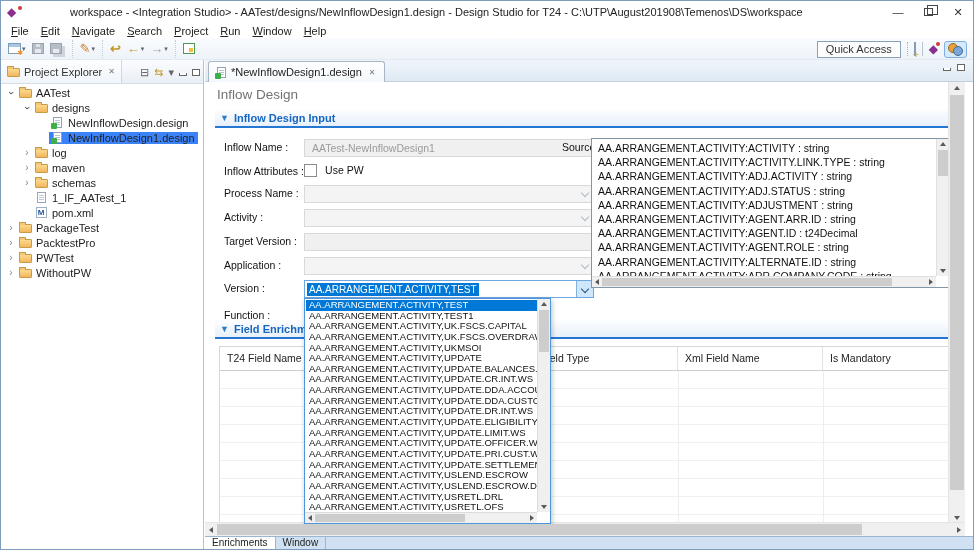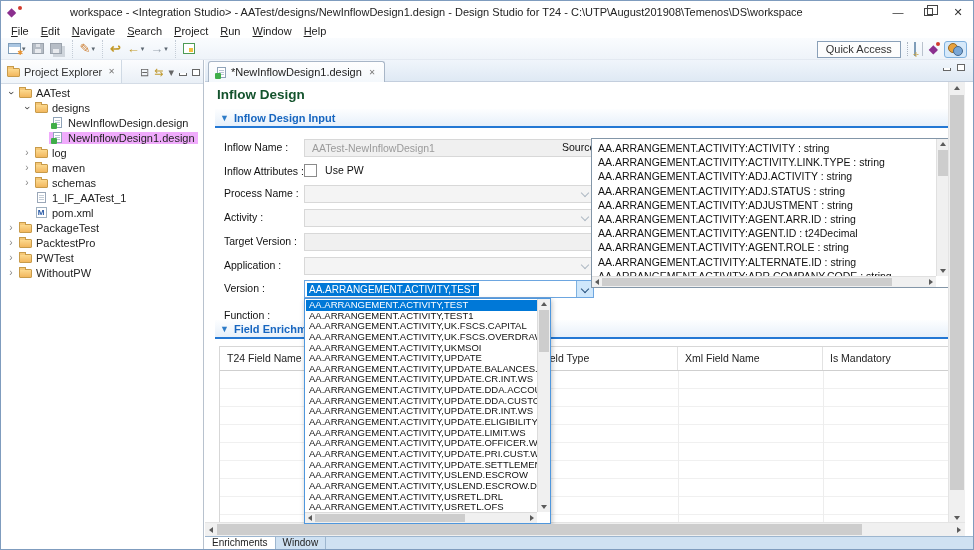--- a/index.html
+++ b/index.html
@@ -69,40 +69,40 @@
   .wmin { width:8px; height:3px; border:1px solid #666; border-top:none; background:#fff; margin-top:4px; }
 
   .tree { position:absolute; left:0; top:25px; right:0; bottom:0; overflow:hidden; }
   .trow { display:flex; align-items:center; height:15px; white-space:nowrap; }
   .chev { width:12px; display:inline-block; text-align:center; color:#888; font-size:10px; line-height:12px; flex:0 0 12px; }
   .chev.open { transform:rotate(90deg); color:#444; }
   .chev.none { visibility:hidden; }
   .lvl0 { padding-left:4px; } .lvl1 { padding-left:20px; } .lvl2 { padding-left:36px; }
   .tico { flex:0 0 16px; display:flex; justify-content:center; }
   .tlabel { padding:0 3px; font-size:11px; color:#222; }
-  .trow.selected .selwrap { background:#f0abfc; }
+  .trow.selected .selwrap { background:#3b82f6; }
   .selwrap { display:flex; align-items:center; }
   .ic-folder { position:relative; width:13px; height:9px; background:linear-gradient(180deg,#fcd98e,#f2b75e); border:1px solid #c89b4a; border-radius:1px; margin-top:2px; }
   .ic-folder::before { content:""; position:absolute; top:-3px; left:-1px; width:5px; height:2px; background:#f5c878; border:1px solid #c89b4a; border-bottom:none; }
   .ic-design { position:relative; width:9px; height:11px; background:#fff; border:1px solid #8fa3b8; }
   .ic-design::before { content:""; position:absolute; left:1px; top:2px; width:5px; height:1px; background:#b9c6d4; box-shadow:0 2px 0 #b9c6d4,0 4px 0 #b9c6d4; }
   .ic-design::after { content:""; position:absolute; left:-3px; bottom:-2px; width:6px; height:6px; background:#3fae49; border-radius:1px; }
   .ic-file { position:relative; width:9px; height:11px; background:#fff; border:1px solid #9aa7b8; }
   .ic-file::before { content:""; position:absolute; left:1px; top:2px; width:5px; height:1px; background:#c3ccd6; box-shadow:0 2px 0 #c3ccd6,0 4px 0 #c3ccd6; }
   .ic-m { width:11px; height:11px; background:#fff; border:1px solid #9fb0c0; font-size:8px; font-weight:bold; color:#2456a4; text-align:center; line-height:10px; }
   .ic-m::after { content:"M"; }
 
   
   .editor { left:204px; top:59px; right:0; bottom:0; background:#fff; }
   .tabstrip { position:absolute; left:0; top:0; right:0; height:22px; background:linear-gradient(180deg,#f0f5fb,#dfe9f4); border-bottom:1px solid #c3cedd; }
   .etab { position:absolute; left:3px; top:1px; height:21px; display:flex; align-items:center; gap:5px; padding:0 8px; background:linear-gradient(180deg,#fefefe,#f4f8fc); border:1px solid #a8b6c7; border-bottom:none; border-radius:3px 3px 0 0; font-size:11px; color:#222; }
   .estrip-tools { position:absolute; right:8px; top:4px; display:flex; gap:6px; align-items:center; }
 
   .content { position:absolute; left:0; top:22px; right:0; height:442px; background:#fff; overflow:hidden; }
-  .page-title { position:absolute; left:12px; top:5px; font-size:13.5px; font-weight:bold; color:#14532d; }
+  .page-title { position:absolute; left:12px; top:5px; font-size:13.5px; font-weight:normal; color:#737373; }
   .section-bar { position:absolute; left:10px; width:736px; height:19px; background:linear-gradient(180deg,#fdfeff,#e7f0fa); border-bottom:2px solid #2478d4; display:flex; align-items:center; gap:5px; padding-left:5px; font-size:11px; font-weight:bold; color:#1766c0; }
   .sec-tri { font-size:9px; color:#2e7cc8; }
   .sb1 { top:27px; } .sb2 { top:238px; }
 
   .form-row { position:absolute; left:19px; width:327px; height:18px; }
   .flabel { position:absolute; left:0; top:2px; font-size:10.5px; color:#111; white-space:nowrap; }
   .ffield { position:absolute; left:80px; top:0; width:290px; height:18px; }
   .txt-disabled { background:#f0f0f0; border:1px solid #d8d8d8; height:18px; line-height:16px; padding:0 7px; color:#9b9b9b; font-size:10.5px; }
   .combo-disabled { position:relative; background:#f4f4f4; border:1px solid #d8d8d8; height:18px; }
   .combo-disabled .cchev { position:absolute; right:5px; top:4px; width:6px; height:6px; border-right:1.5px solid #aeb9c4; border-bottom:1.5px solid #aeb9c4; transform:rotate(45deg); }

